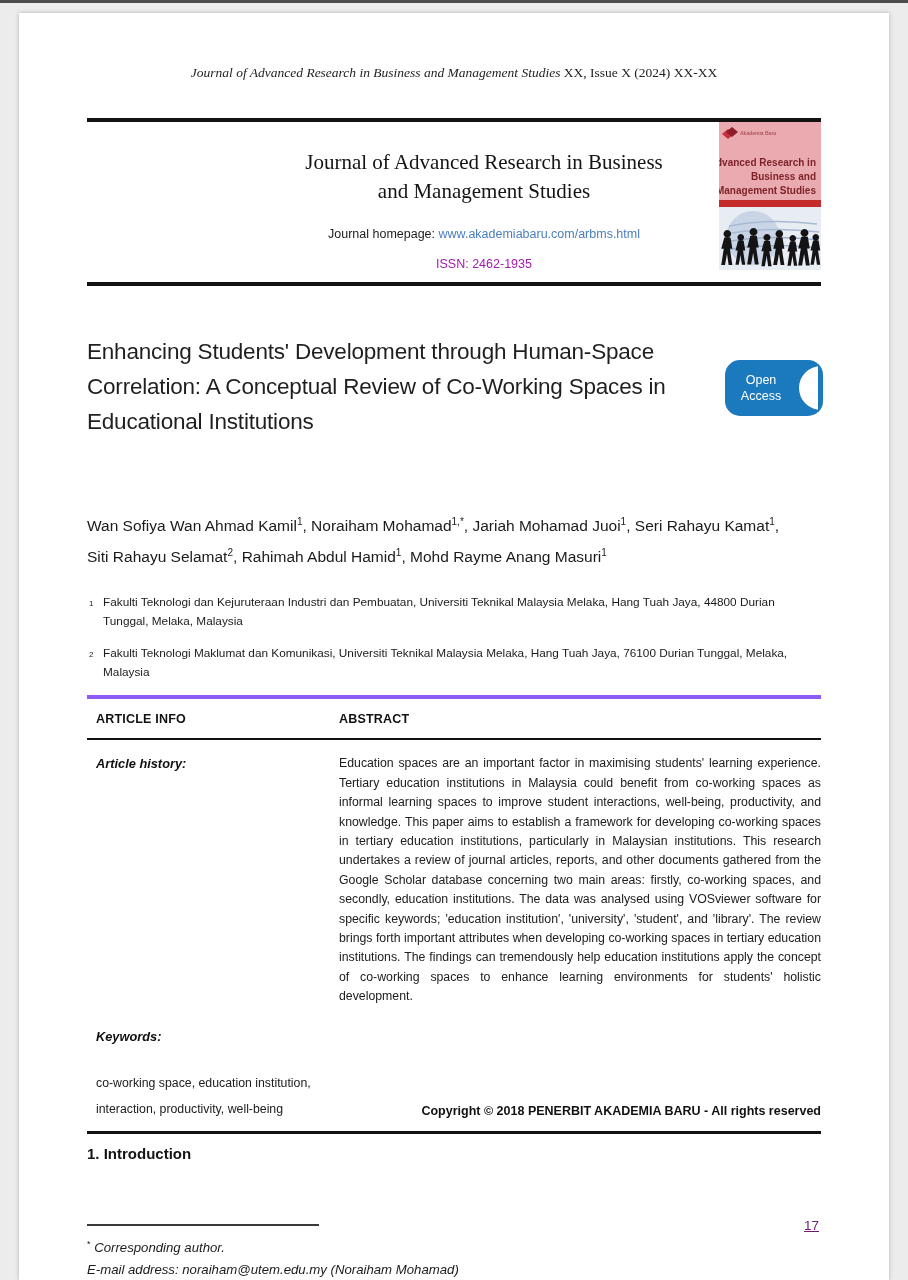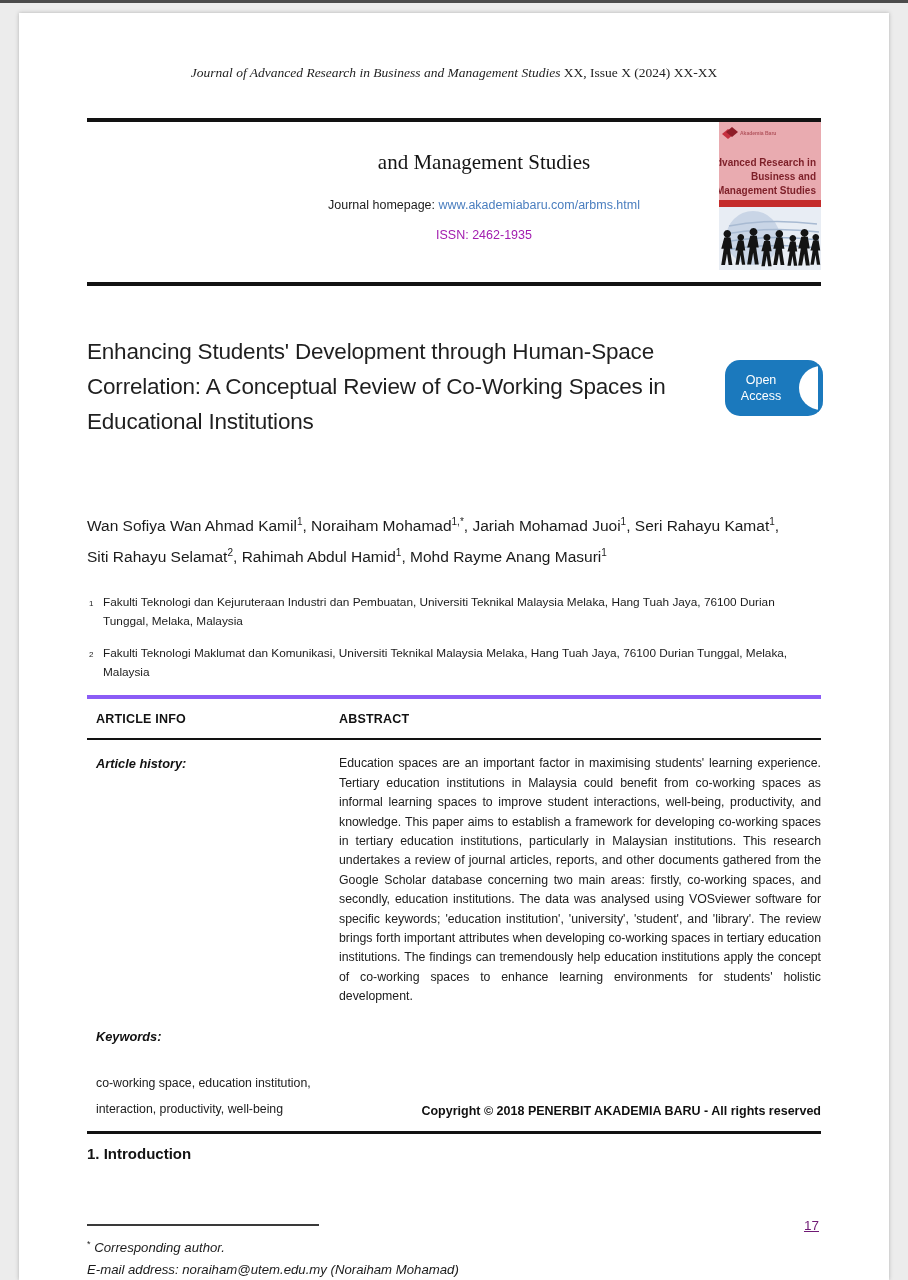--- a/index.html
+++ b/index.html
@@ -86,20 +86,21 @@
 
     <div class="running-head">
       <span class="it">Journal of Advanced Research in Business and Management Studies</span><span> XX, Issue X (2024) XX-XX</span>
     </div>
 
     <div class="masthead">
 
 
       <div class="masthead-center">
         <div class="journal-title">
+          <div>Journal of Advanced Research in Business</div>
           <div>and Management Studies</div>
         </div>
         <div class="homepage-line">
           <span>Journal homepage: </span><a href="#">www.akademiabaru.com/arbms.html</a>
         </div>
         <div class="issn-line">ISSN: 2462-1935</div>
       </div>
 
       <div class="cover">
         <svg width="102" height="148" viewBox="0 0 102 148">
@@ -157,21 +158,21 @@
           <div>Access</div>
         </div>
       </div>
     </div>
 
     <div class="authors" id="authors-line"><span>Wan Sofiya Wan Ahmad Kamil</span><sup>1</sup>, <span>Noraiham Mohamad</span><sup>1,*</sup>, <span>Jariah Mohamad Juoi</span><sup>1</sup>, <span>Seri Rahayu Kamat</span><sup>1</sup>, <span>Siti Rahayu Selamat</span><sup>2</sup>, <span>Rahimah Abdul Hamid</span><sup>1</sup>, <span>Mohd Rayme Anang Masuri</span><sup>1</sup></div>
 
     <div class="affiliations" id="affiliations">
         <div class="affil">
           <sup>1</sup>
-          <div class="t">Fakulti Teknologi dan Kejuruteraan Industri dan Pembuatan, Universiti Teknikal Malaysia Melaka, Hang Tuah Jaya, 76100 Durian Tunggal, Melaka, Malaysia</div>
+          <div class="t">Fakulti Teknologi dan Kejuruteraan Industri dan Pembuatan, Universiti Teknikal Malaysia Melaka, Hang Tuah Jaya, 44800 Durian Tunggal, Melaka, Malaysia</div>
         </div>
         <div class="affil">
           <sup>2</sup>
           <div class="t">Fakulti Teknologi Maklumat dan Komunikasi, Universiti Teknikal Malaysia Melaka, Hang Tuah Jaya, 76100 Durian Tunggal, Melaka, Malaysia</div>
         </div>
       </div>
 
     <div class="info-table">
       <div class="it-grid">
         <div class="it-head">ARTICLE INFO</div>

